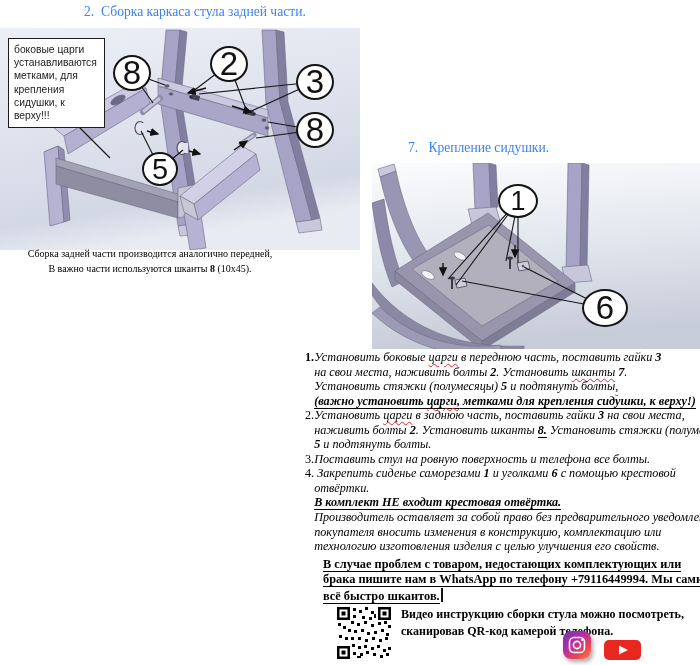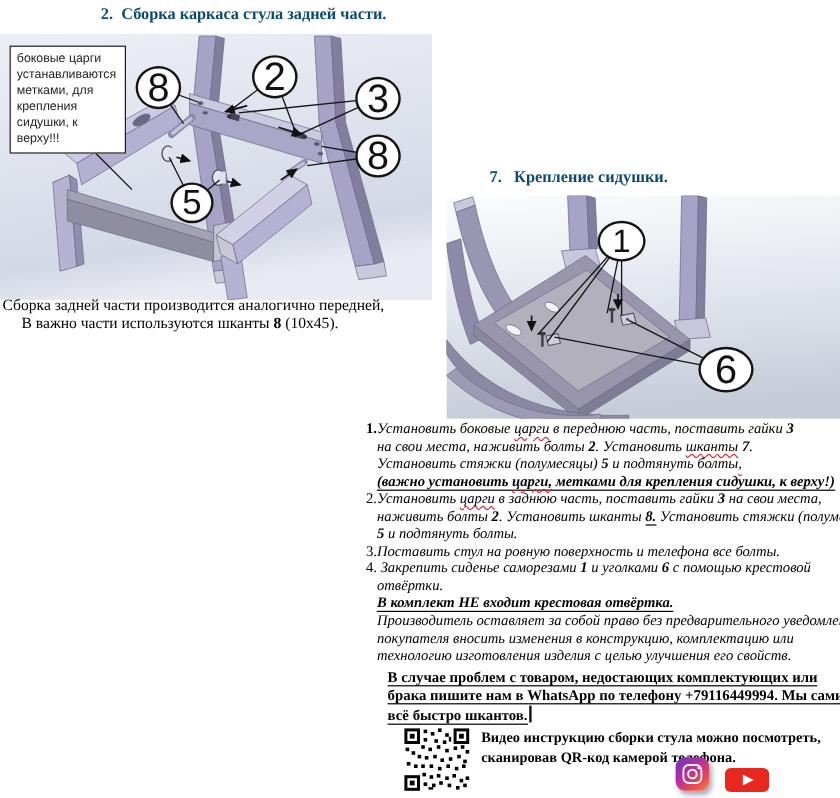--- a/index.html
+++ b/index.html
@@ -2,21 +2,21 @@
 <html><head>
 <meta charset="utf-8">
 <style>
   * { margin:0; padding:0; box-sizing:border-box; }
   body { background:#888; }
   .page {
     position:relative; width:700px; height:665px; background:#ffffff;
     font-family:"Liberation Serif", serif; color:#000; overflow:hidden;
     margin:0 auto;
   }
-  .title { position:absolute; font-size:13.6px; white-space:pre; color:#0c4a6e;font-weight:bold; }
+  .title { position:absolute; font-size:13.6px; white-space:pre; color:#3b82f6; }
   #title2 { left:84px; top:4px; }
   #title3 { left:408px; top:140px; }
 
   .diagram { position:absolute; }
   #diagram-left  { left:0;   top:28px;  width:360px; height:222px; }
   #diagram-right { left:372px; top:163px; width:328px; height:186px; }
   .diagram svg { position:absolute; left:0; top:0; }
 
   .note-box {
     position:absolute; left:8px; top:10px; width:97px;
@@ -28,21 +28,21 @@
     position:absolute; background:#fff; border:2.3px solid #141414; border-radius:50%;
     display:flex; align-items:center; justify-content:center;
     font-family:"Liberation Sans", sans-serif; color:#111;
   }
   .co-big { width:38px; height:36px; font-size:33px; }
   #co5    { width:36px; height:34px; font-size:29px; }
   #co1    { width:40px; height:34px; font-size:27px; }
   #co6    { width:46px; height:38px; font-size:33px; }
 
   #caption2 { position:absolute; left:2px; top:246px; width:296px; text-align:center;
-              font-size:13px; line-height:15.2px; }
+              font-size:10px; line-height:15.2px; }
   #caption2 > div { white-space:nowrap; }
 
   #steps { position:absolute; left:293px; top:350px; width:402px;
            font-size:12.2px; line-height:14.55px; }
   .step  { display:flex; }
   .step .num  { flex:0 0 20px; padding-left:12px; white-space:nowrap; }
   .step .num.nb { font-weight:bold; }
   .step .content { white-space:nowrap;font-style:italic; }
 
   #contact { position:absolute; left:323px; top:557px; font-size:12.35px;

